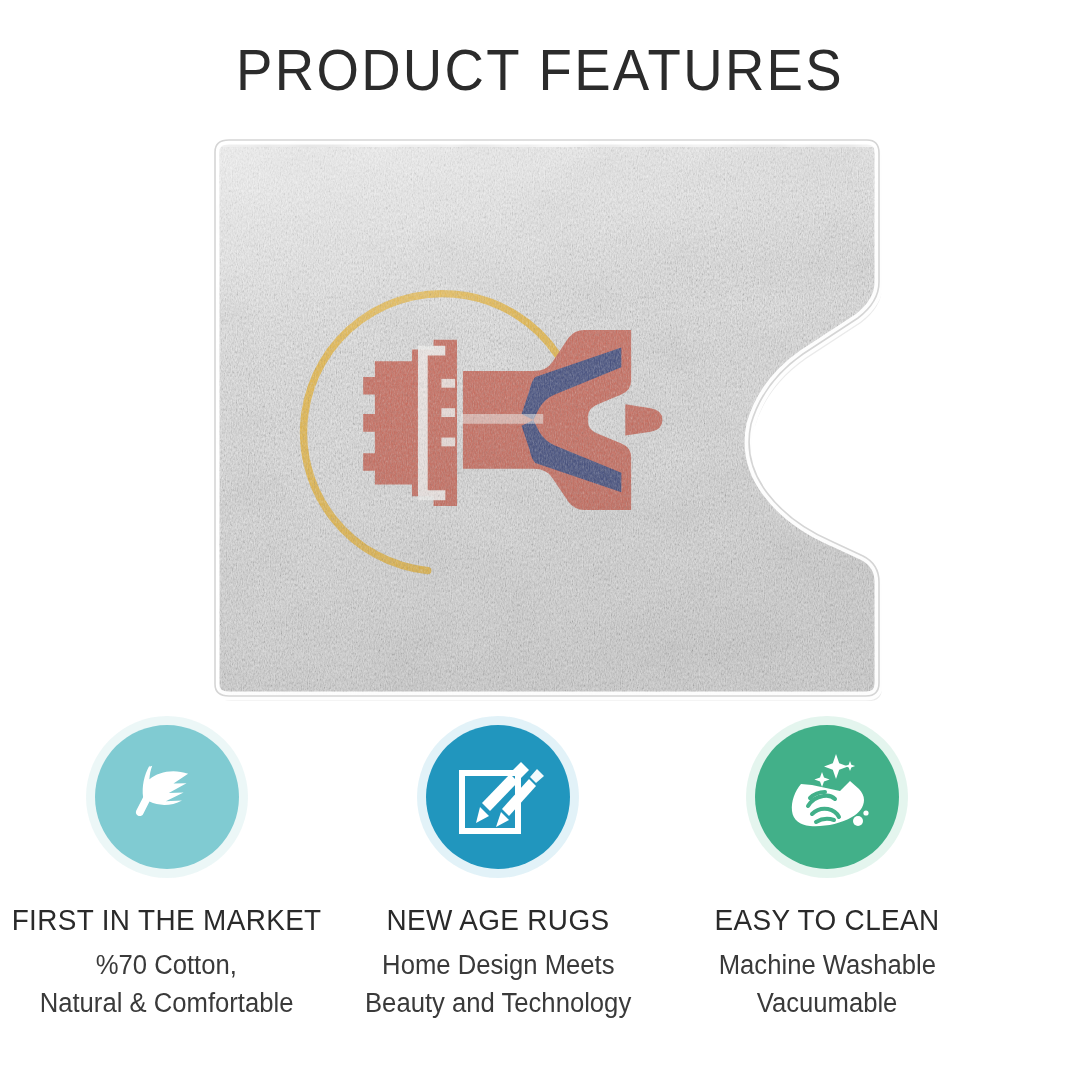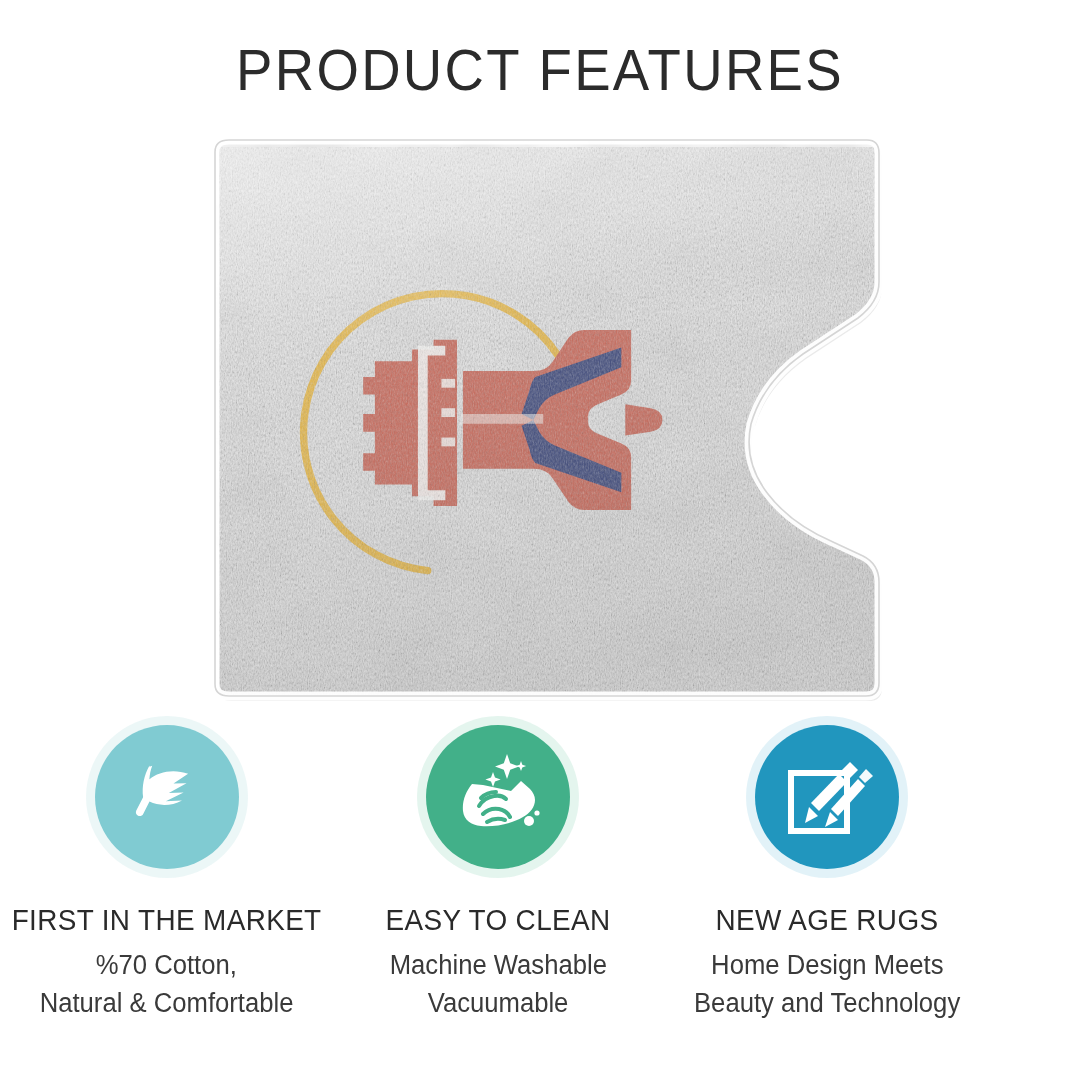--- a/index.html
+++ b/index.html
@@ -290,20 +290,45 @@
         </g>
       </svg>
     </div>
     <div class="feature-title">FIRST IN THE MARKET</div>
     <div class="feature-sub">%70 Cotton,</div>
     <div class="feature-sub" style="margin-top:0">Natural &amp; Comfortable</div>
   </div>
 
   <div class="feature">
     <div class="icon-badge">
+      <span class="halo" style="background:#9ed4e8"></span>
+      <span class="disc" style="background:#2196be"></span>
+      <svg width="92" height="92" viewBox="0 0 92 92">
+        <g fill="none" stroke="#ffffff" stroke-width="6">
+          <rect x="10" y="22" width="56" height="58"></rect>
+        </g>
+        <g fill="#ffffff">
+
+          <path d="M24 72l4-16 9 9-13 7z"></path>
+          <path d="M30 52l28-29 8 8-28 29-8-8z"></path>
+          <path d="M60 20l9-9 8 8-9 9-8-8z"></path>
+
+          <path d="M44 76l5-15 8 8-13 7z"></path>
+          <path d="M50 58l27-30 7 7-27 30-7-7z"></path>
+          <path d="M78 26l7-8 7 7-8 7-6-6z" opacity="0.95"></path>
+        </g>
+      </svg>
+    </div>
+    <div class="feature-title">NEW AGE RUGS</div>
+    <div class="feature-sub">Home Design Meets</div>
+    <div class="feature-sub" style="margin-top:0">Beauty and Technology</div>
+  </div>
+
+  <div class="feature">
+    <div class="icon-badge">
       <span class="halo" style="background:#a7ddc6"></span>
       <span class="disc" style="background:#42b089"></span>
       <svg width="98" height="94" viewBox="0 0 98 94">
         <g fill="#ffffff">
 
           <path d="M58 4l3.2 9.2L70 16.5l-8.8 3.3L58 29l-3.2-9.2L46 16.5l8.8-3.3L58 4z"></path>
           <path d="M44 22l2 5.6 5.6 2-5.6 2L44 37l-2-5.4-5.6-2 5.6-2L44 22z"></path>
           <path d="M72 11l1.3 3.8 3.8 1.3-3.8 1.3L72 21l-1.3-3.6-3.8-1.3 3.8-1.3L72 11z"></path>
 
           <path d="M23 34c-6 7-10 17-9 27 1 9 8 14 18 15 14 1 30-2 42-9 7-4 12-10 12-17 0-4-2-8-5-11l-9-8-10 10-28-6-11-1z"></path>
@@ -319,38 +344,13 @@
           <circle cx="80" cy="71" r="5"></circle>
           <circle cx="88" cy="63" r="2.6"></circle>
         </g>
       </svg>
     </div>
     <div class="feature-title">EASY TO CLEAN</div>
     <div class="feature-sub">Machine Washable</div>
     <div class="feature-sub" style="margin-top:0">Vacuumable</div>
   </div>
 
-  <div class="feature">
-    <div class="icon-badge">
-      <span class="halo" style="background:#9ed4e8"></span>
-      <span class="disc" style="background:#2196be"></span>
-      <svg width="92" height="92" viewBox="0 0 92 92">
-        <g fill="none" stroke="#ffffff" stroke-width="6">
-          <rect x="10" y="22" width="56" height="58"></rect>
-        </g>
-        <g fill="#ffffff">
-
-          <path d="M24 72l4-16 9 9-13 7z"></path>
-          <path d="M30 52l28-29 8 8-28 29-8-8z"></path>
-          <path d="M60 20l9-9 8 8-9 9-8-8z"></path>
-
-          <path d="M44 76l5-15 8 8-13 7z"></path>
-          <path d="M50 58l27-30 7 7-27 30-7-7z"></path>
-          <path d="M78 26l7-8 7 7-8 7-6-6z" opacity="0.95"></path>
-        </g>
-      </svg>
-    </div>
-    <div class="feature-title">NEW AGE RUGS</div>
-    <div class="feature-sub">Home Design Meets</div>
-    <div class="feature-sub" style="margin-top:0">Beauty and Technology</div>
-  </div>
-
 </div>
 
 </body></html>

